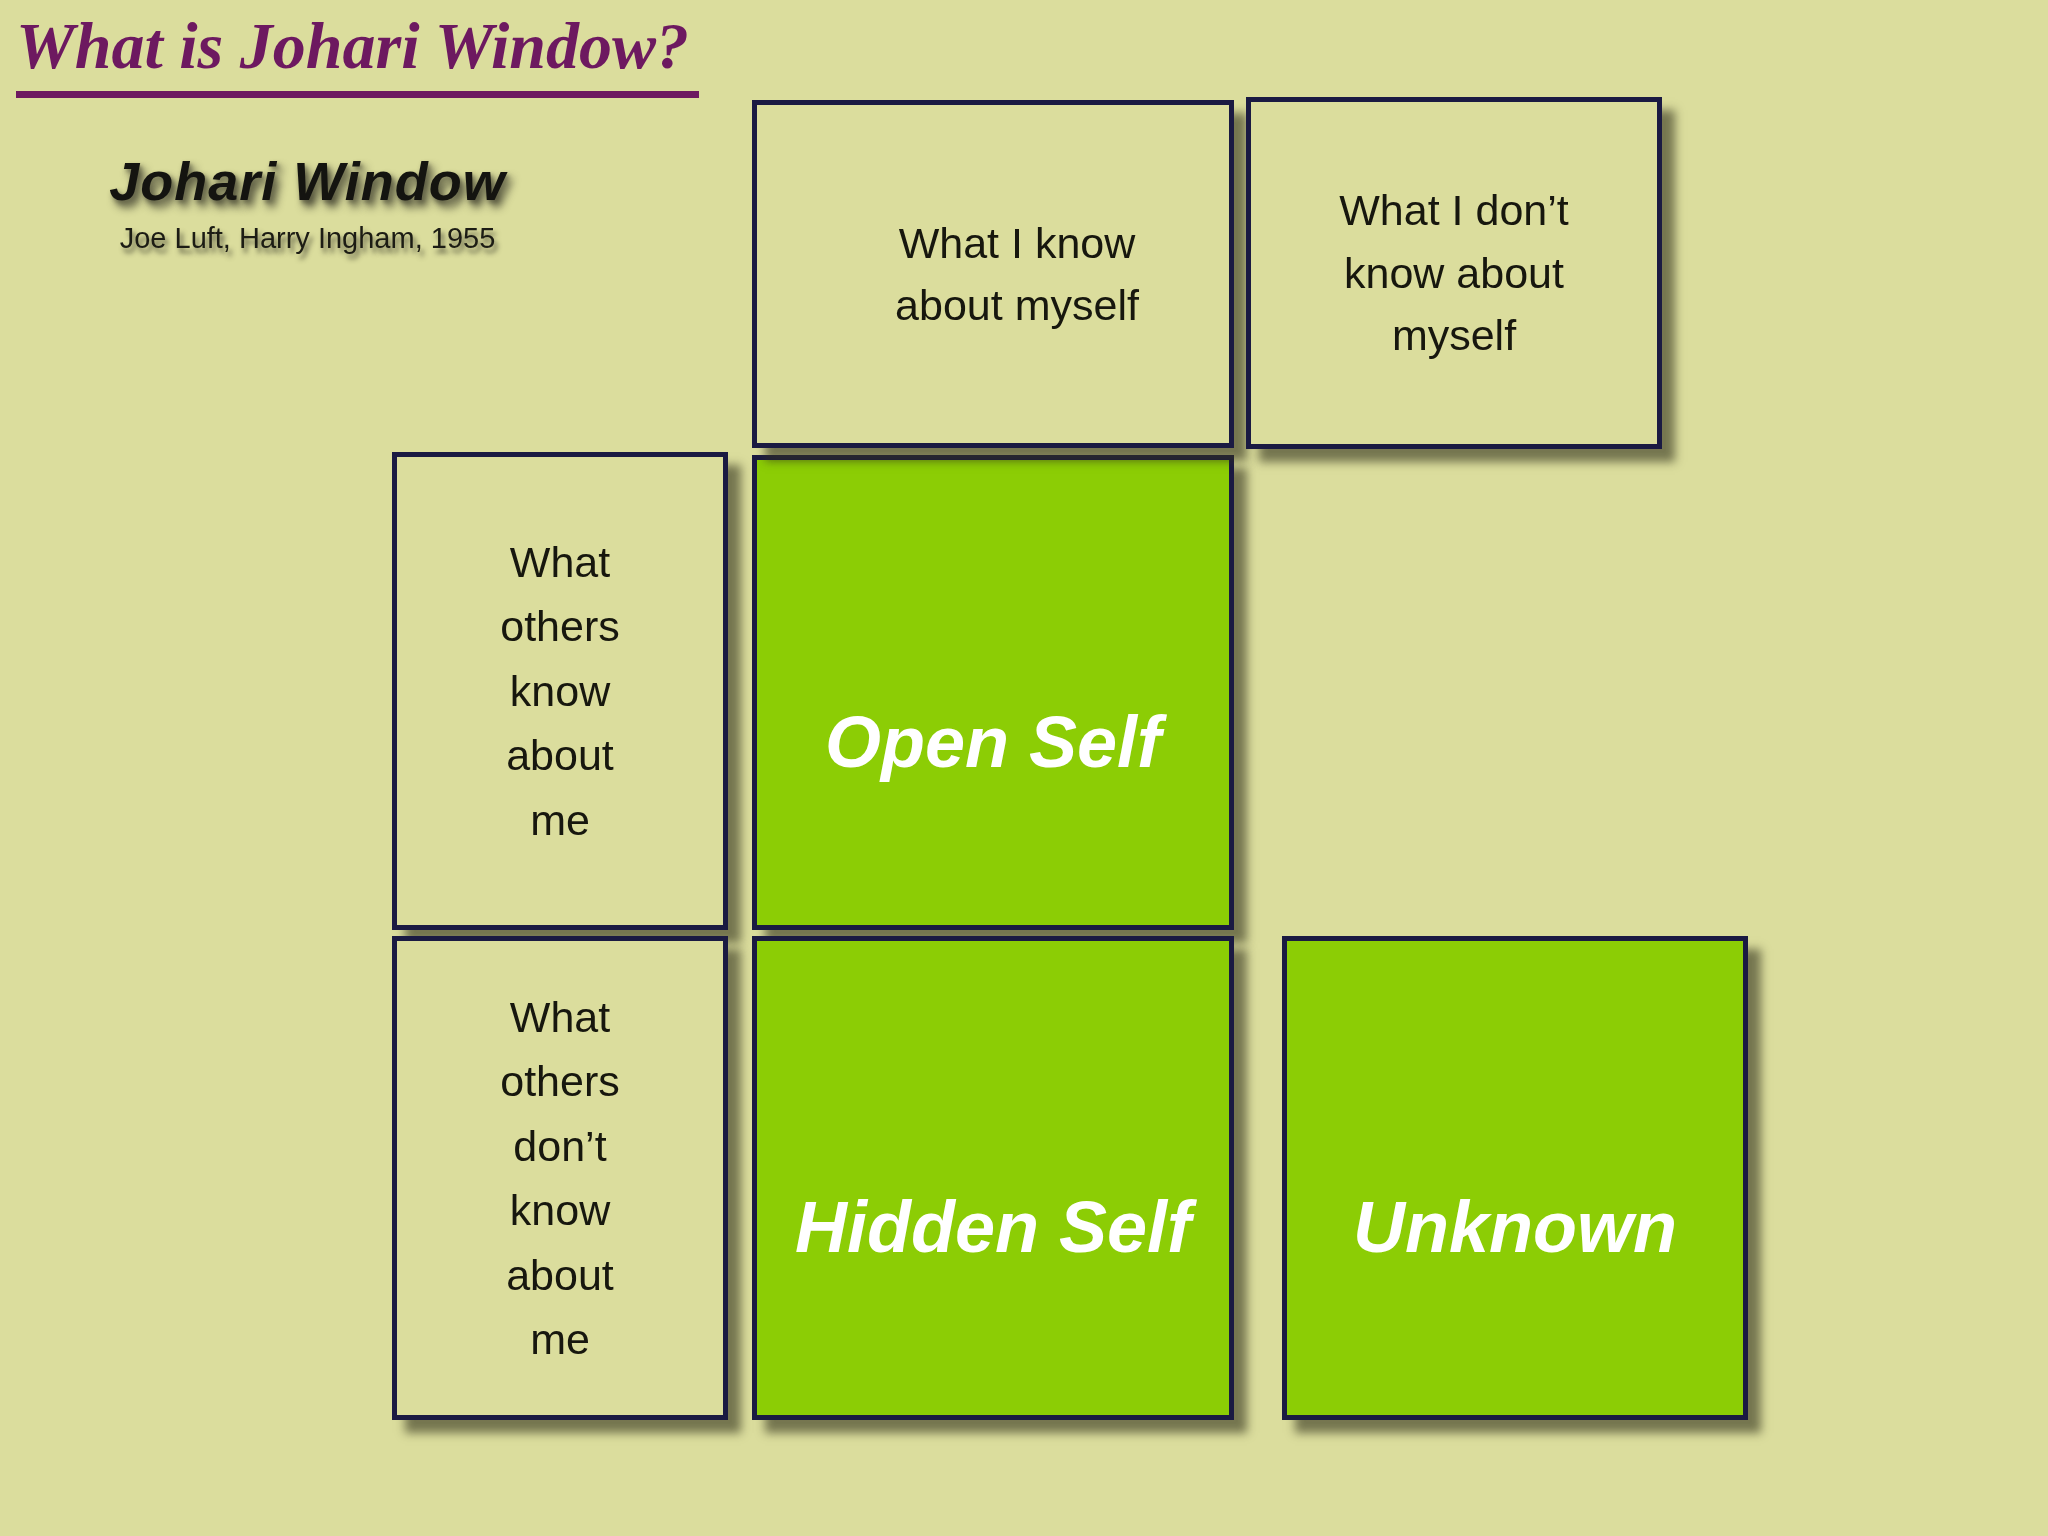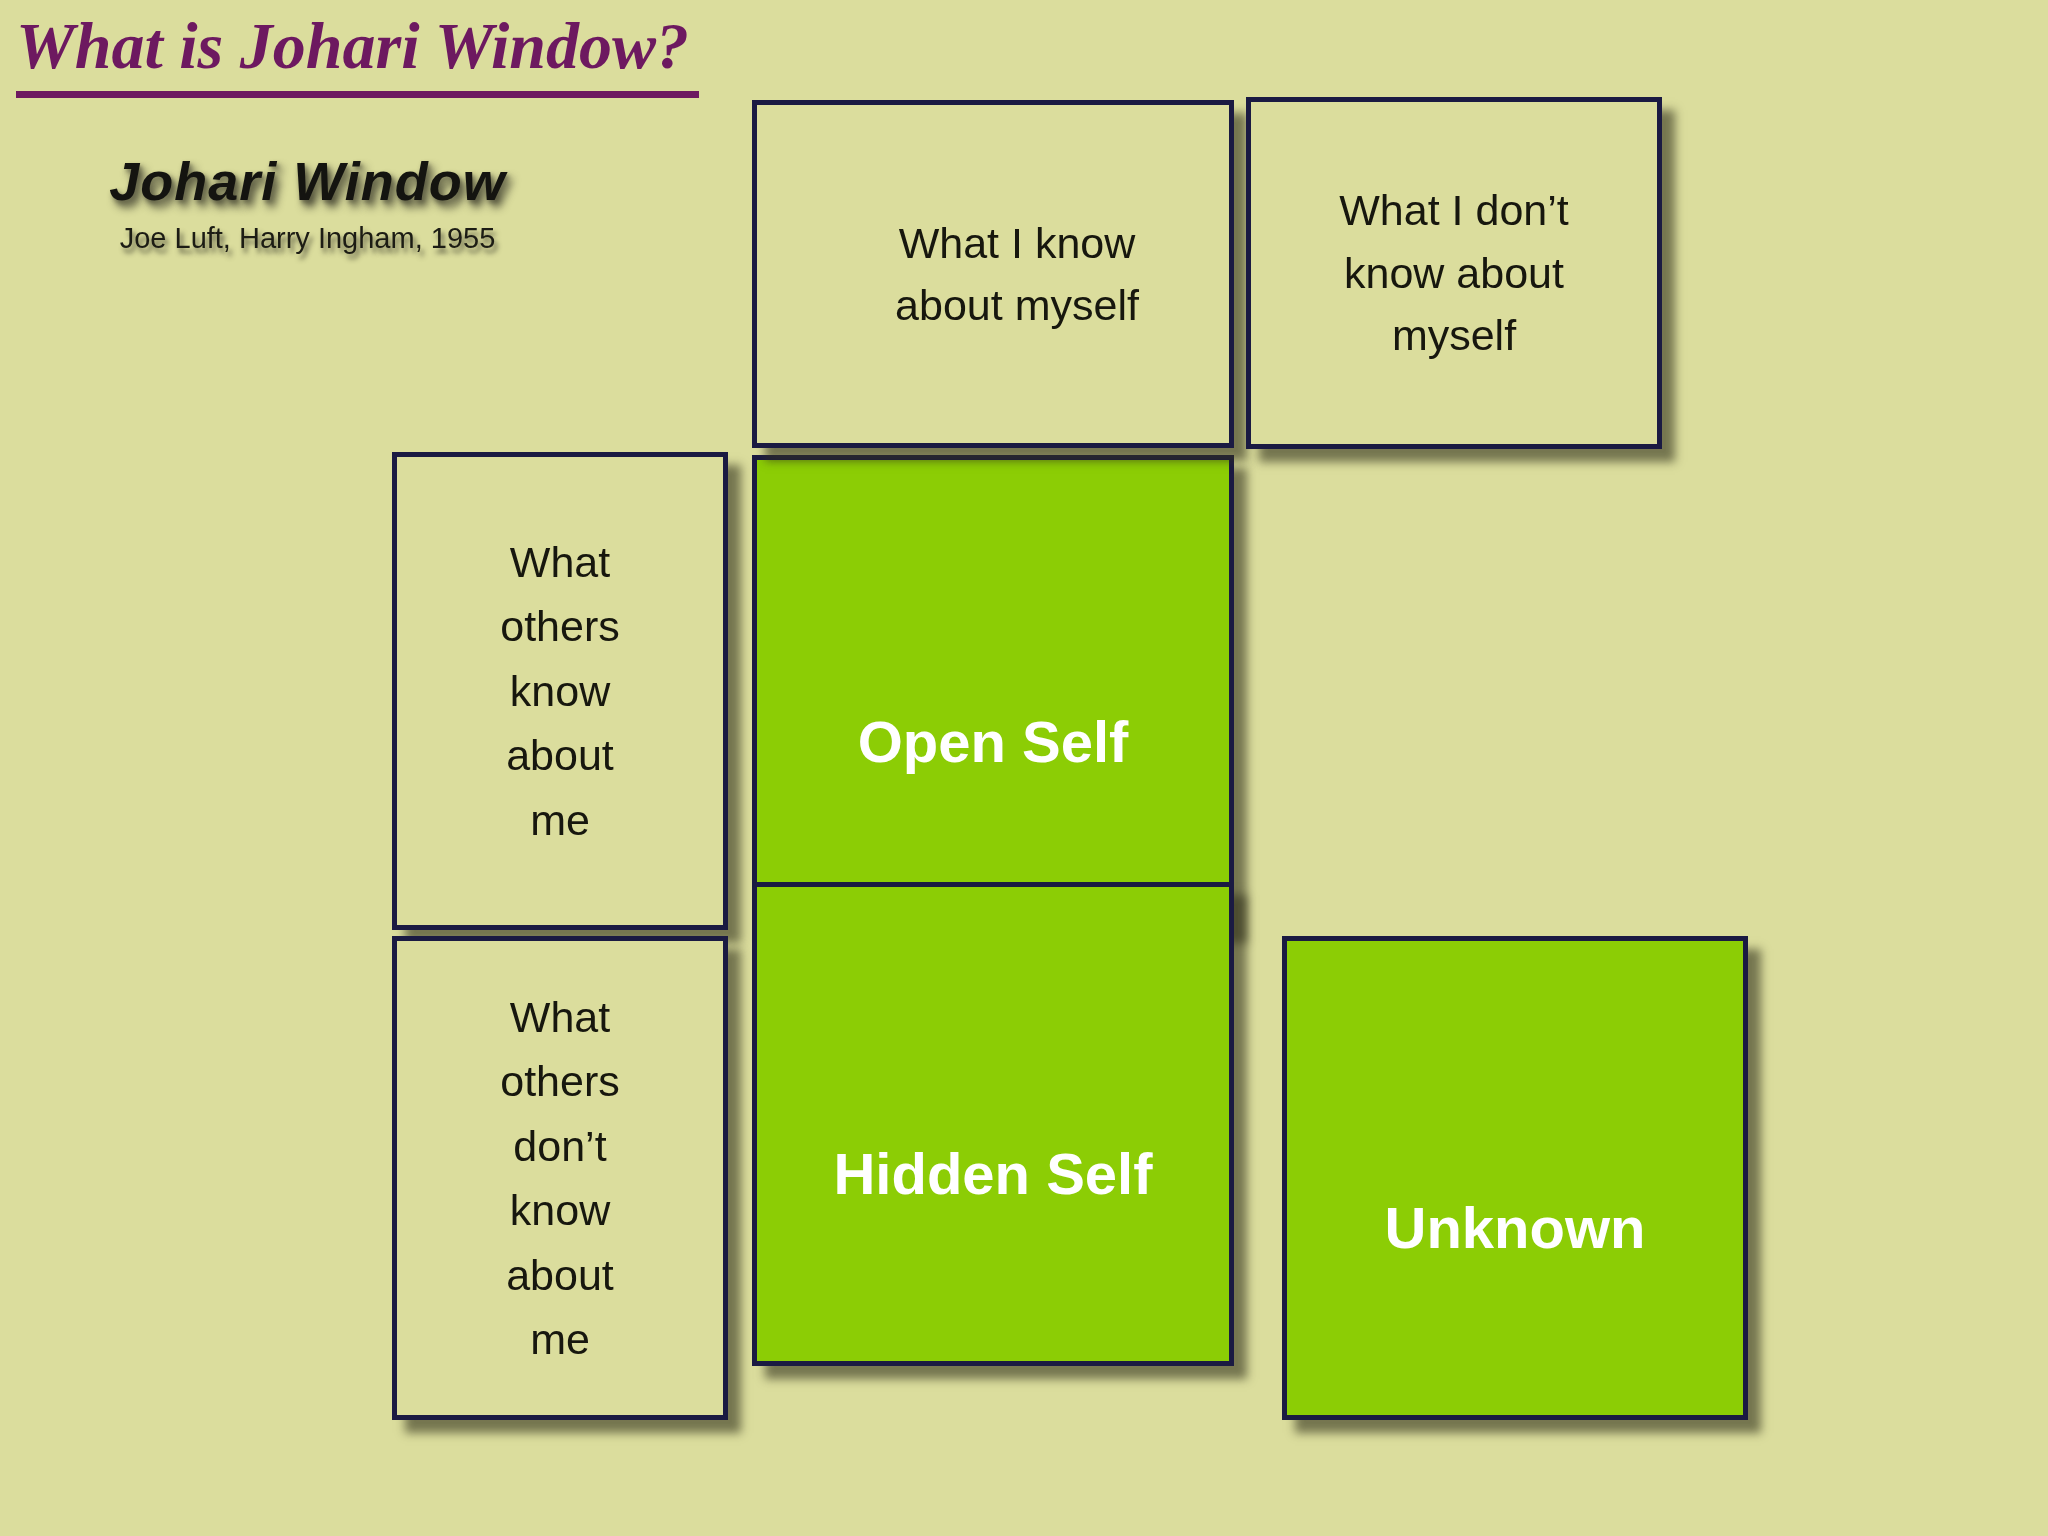--- a/index.html
+++ b/index.html
@@ -56,31 +56,32 @@
     z-index:2;
     color:var(--text-dark);
     font-size:43px;line-height:1.45;
     white-space:pre-line;
   }
   .rowhead{line-height:1.5;}
   .green{
     z-index:1;
     background:var(--cell-green);
     color:var(--cell-text);
-    font-weight:bold;font-size:58px;
+    font-weight:bold;font-size:72px;
     padding-top:98px;
     white-space:nowrap;
+    font-style:italic;
   }
   .colhead-1{left:752px;top:100px;width:482px;height:348px;padding-left:48px;}
   .colhead-2{left:1246px;top:97px;width:416px;height:352px;}
   .rowhead-1{left:392px;top:452px;width:336px;height:478px;}
   .rowhead-2{left:392px;top:936px;width:336px;height:484px;}
   .cell-open{left:752px;top:455px;width:482px;height:475px;}
   .cell-blind{left:1246px;top:452px;width:466px;height:478px;}
-  .cell-hidden{left:752px;top:882px;width:482px;height:484px;}
+  .cell-hidden{left:752px;top:936px;width:482px;height:484px;}
   .cell-unknown{left:1246px;top:936px;width:466px;height:484px;margin-left:36px;}
 </style>
 </head>
 <body>
 
 <div class="slide">
 
   <h1 class="page-title">What is Johari Window?</h1>
 
   <div class="brand">

